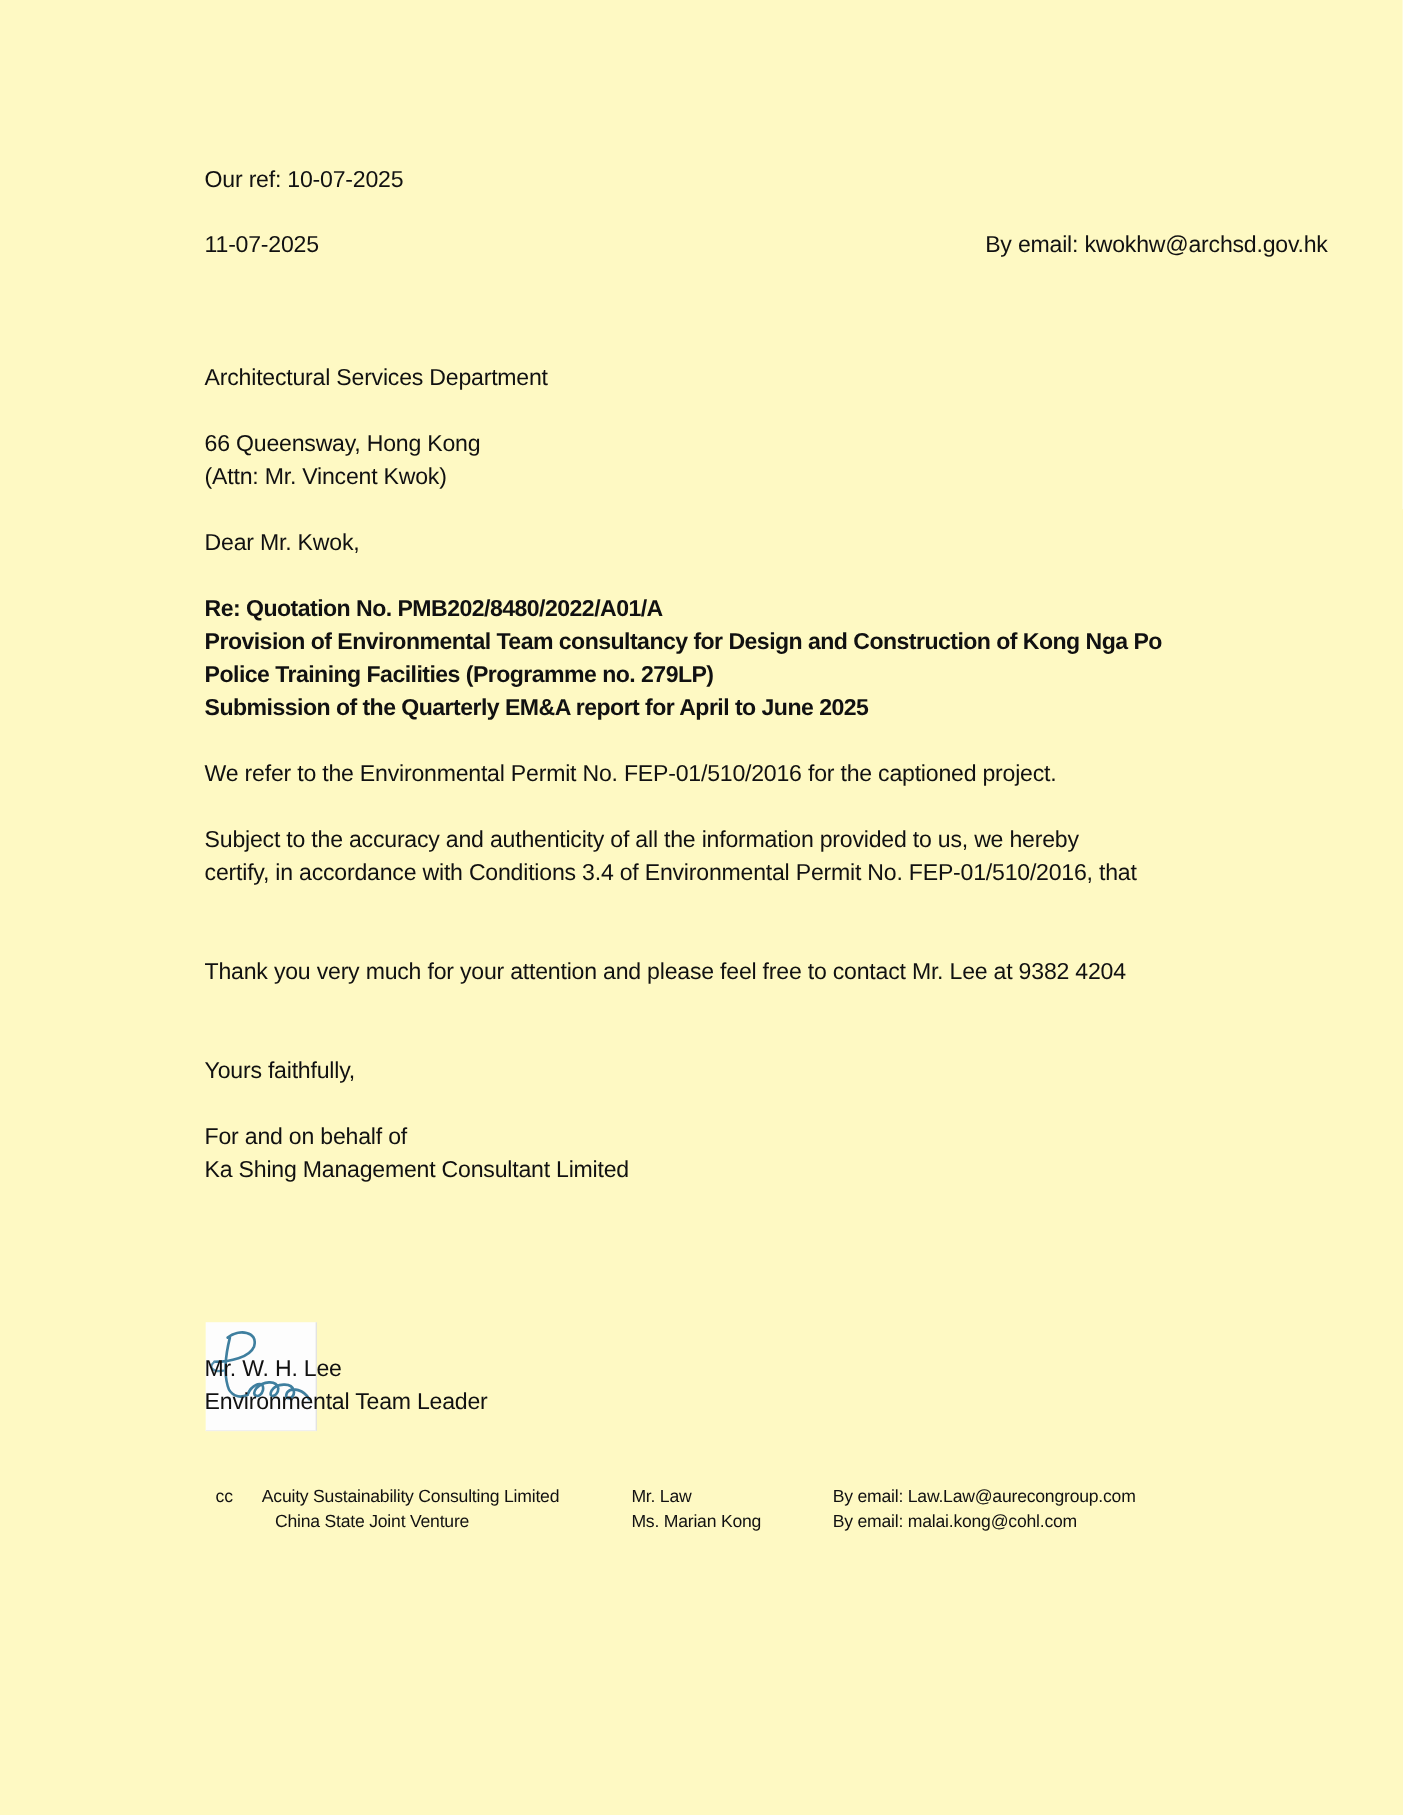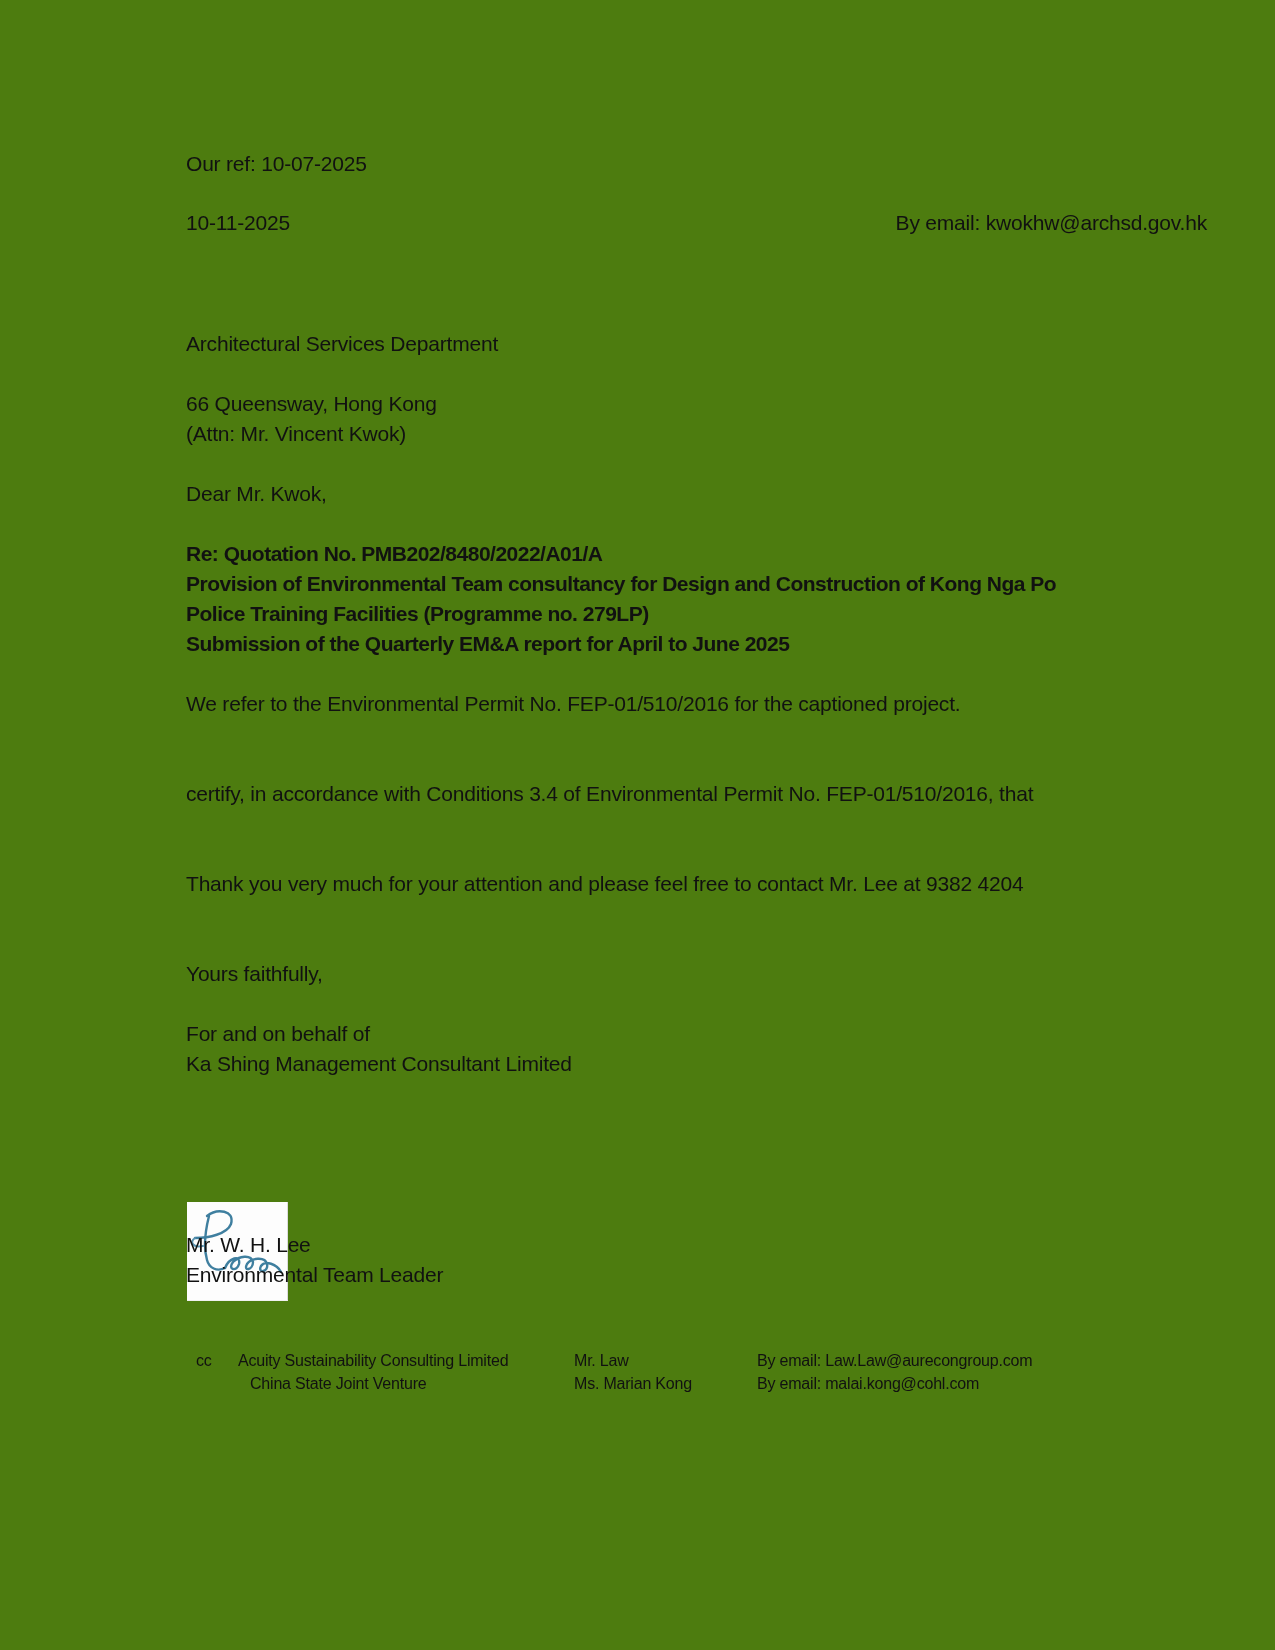--- a/index.html
+++ b/index.html
@@ -1,20 +1,20 @@
 <!DOCTYPE html>
 <html><head>
   <meta charset="utf-8">
   <style>
     html, body { margin: 0; padding: 0; background: #ffffff; }
     body {
       width: 1275px; height: 1650px; position: relative; overflow: hidden;
       font-family: "Liberation Sans", sans-serif; color: #111111;
     }
-    .page { position: absolute; left: 0; top: 0; width: 1275px; height: 1650px; background: #4d7c0f; }
+    .page { position: absolute; left: 0; top: 0; width: 1275px; height: 1650px; background: #fef9c3; }
     .ln {
       position: absolute; left: 186px; white-space: nowrap;
       font-size: 21px; line-height: 30px; letter-spacing: -0.2px;
     }
     .bold { font-weight: bold; letter-spacing: -0.5px; }
     .ul { text-decoration-thickness: 2px; text-underline-offset: 3px; }
     .right { left: auto; right: 68px; }
     .cc { position: absolute; font-size: 16px; line-height: 23px; white-space: nowrap; letter-spacing: -0.2px; }
     .sig {
       position: absolute; left: 187px; top: 1202px; width: 100px; height: 98px;
@@ -23,36 +23,37 @@
     }
     .sig svg { position: absolute; left: 0; top: 0; }
   </style>
 </head>
 <body>
 
 <div class="page">
 
   <div class="ln" style="top:149px">Our ref: 10-07-2025</div>
 
-  <div class="ln" style="top:208px">10-11-2025</div>
+  <div class="ln" style="top:208px">11-07-2025</div>
   <div class="ln right" style="top:208px">By email: kwokhw@archsd.gov.hk</div>
 
   <div class="ln" style="top:329px">Architectural Services Department</div>
   <div class="ln" style="top:389px">66 Queensway, Hong Kong</div>
   <div class="ln" style="top:419px">(Attn: Mr. Vincent Kwok)</div>
 
   <div class="ln" style="top:479px">Dear Mr. Kwok,</div>
 
   <div class="ln bold" style="top:539px">Re: Quotation No. PMB202/8480/2022/A01/A</div>
   <div class="ln bold" style="top:569px">Provision of Environmental Team consultancy for Design and Construction of Kong Nga Po</div>
   <div class="ln bold" style="top:599px">Police Training Facilities (Programme no. 279LP)</div>
   <div class="ln bold ul" style="top:629px">Submission of the Quarterly EM&amp;A report for April to June 2025</div>
 
   <div class="ln" style="top:689px">We refer to the Environmental Permit No. FEP-01/510/2016 for the captioned project.</div>
 
+  <div class="ln" style="top:749px">Subject to the accuracy and authenticity of all the information provided to us, we hereby</div>
   <div class="ln" style="top:779px">certify, in accordance with Conditions 3.4 of Environmental Permit No. FEP-01/510/2016, that</div>
 
   <div class="ln" style="top:869px">Thank you very much for your attention and please feel free to contact Mr. Lee at 9382 4204</div>
 
   <div class="ln" style="top:959px">Yours faithfully,</div>
 
   <div class="ln" style="top:1019px">For and on behalf of</div>
   <div class="ln" style="top:1049px">Ka Shing Management Consultant Limited</div>
 
   <div class="sig">

